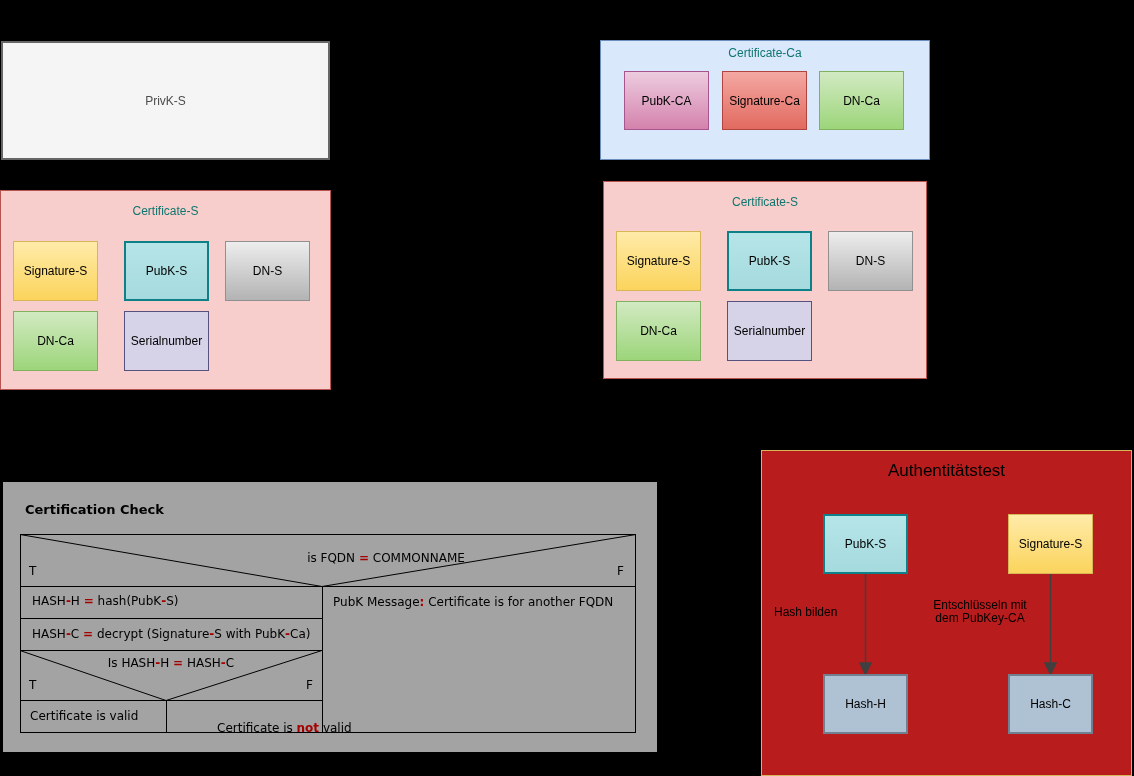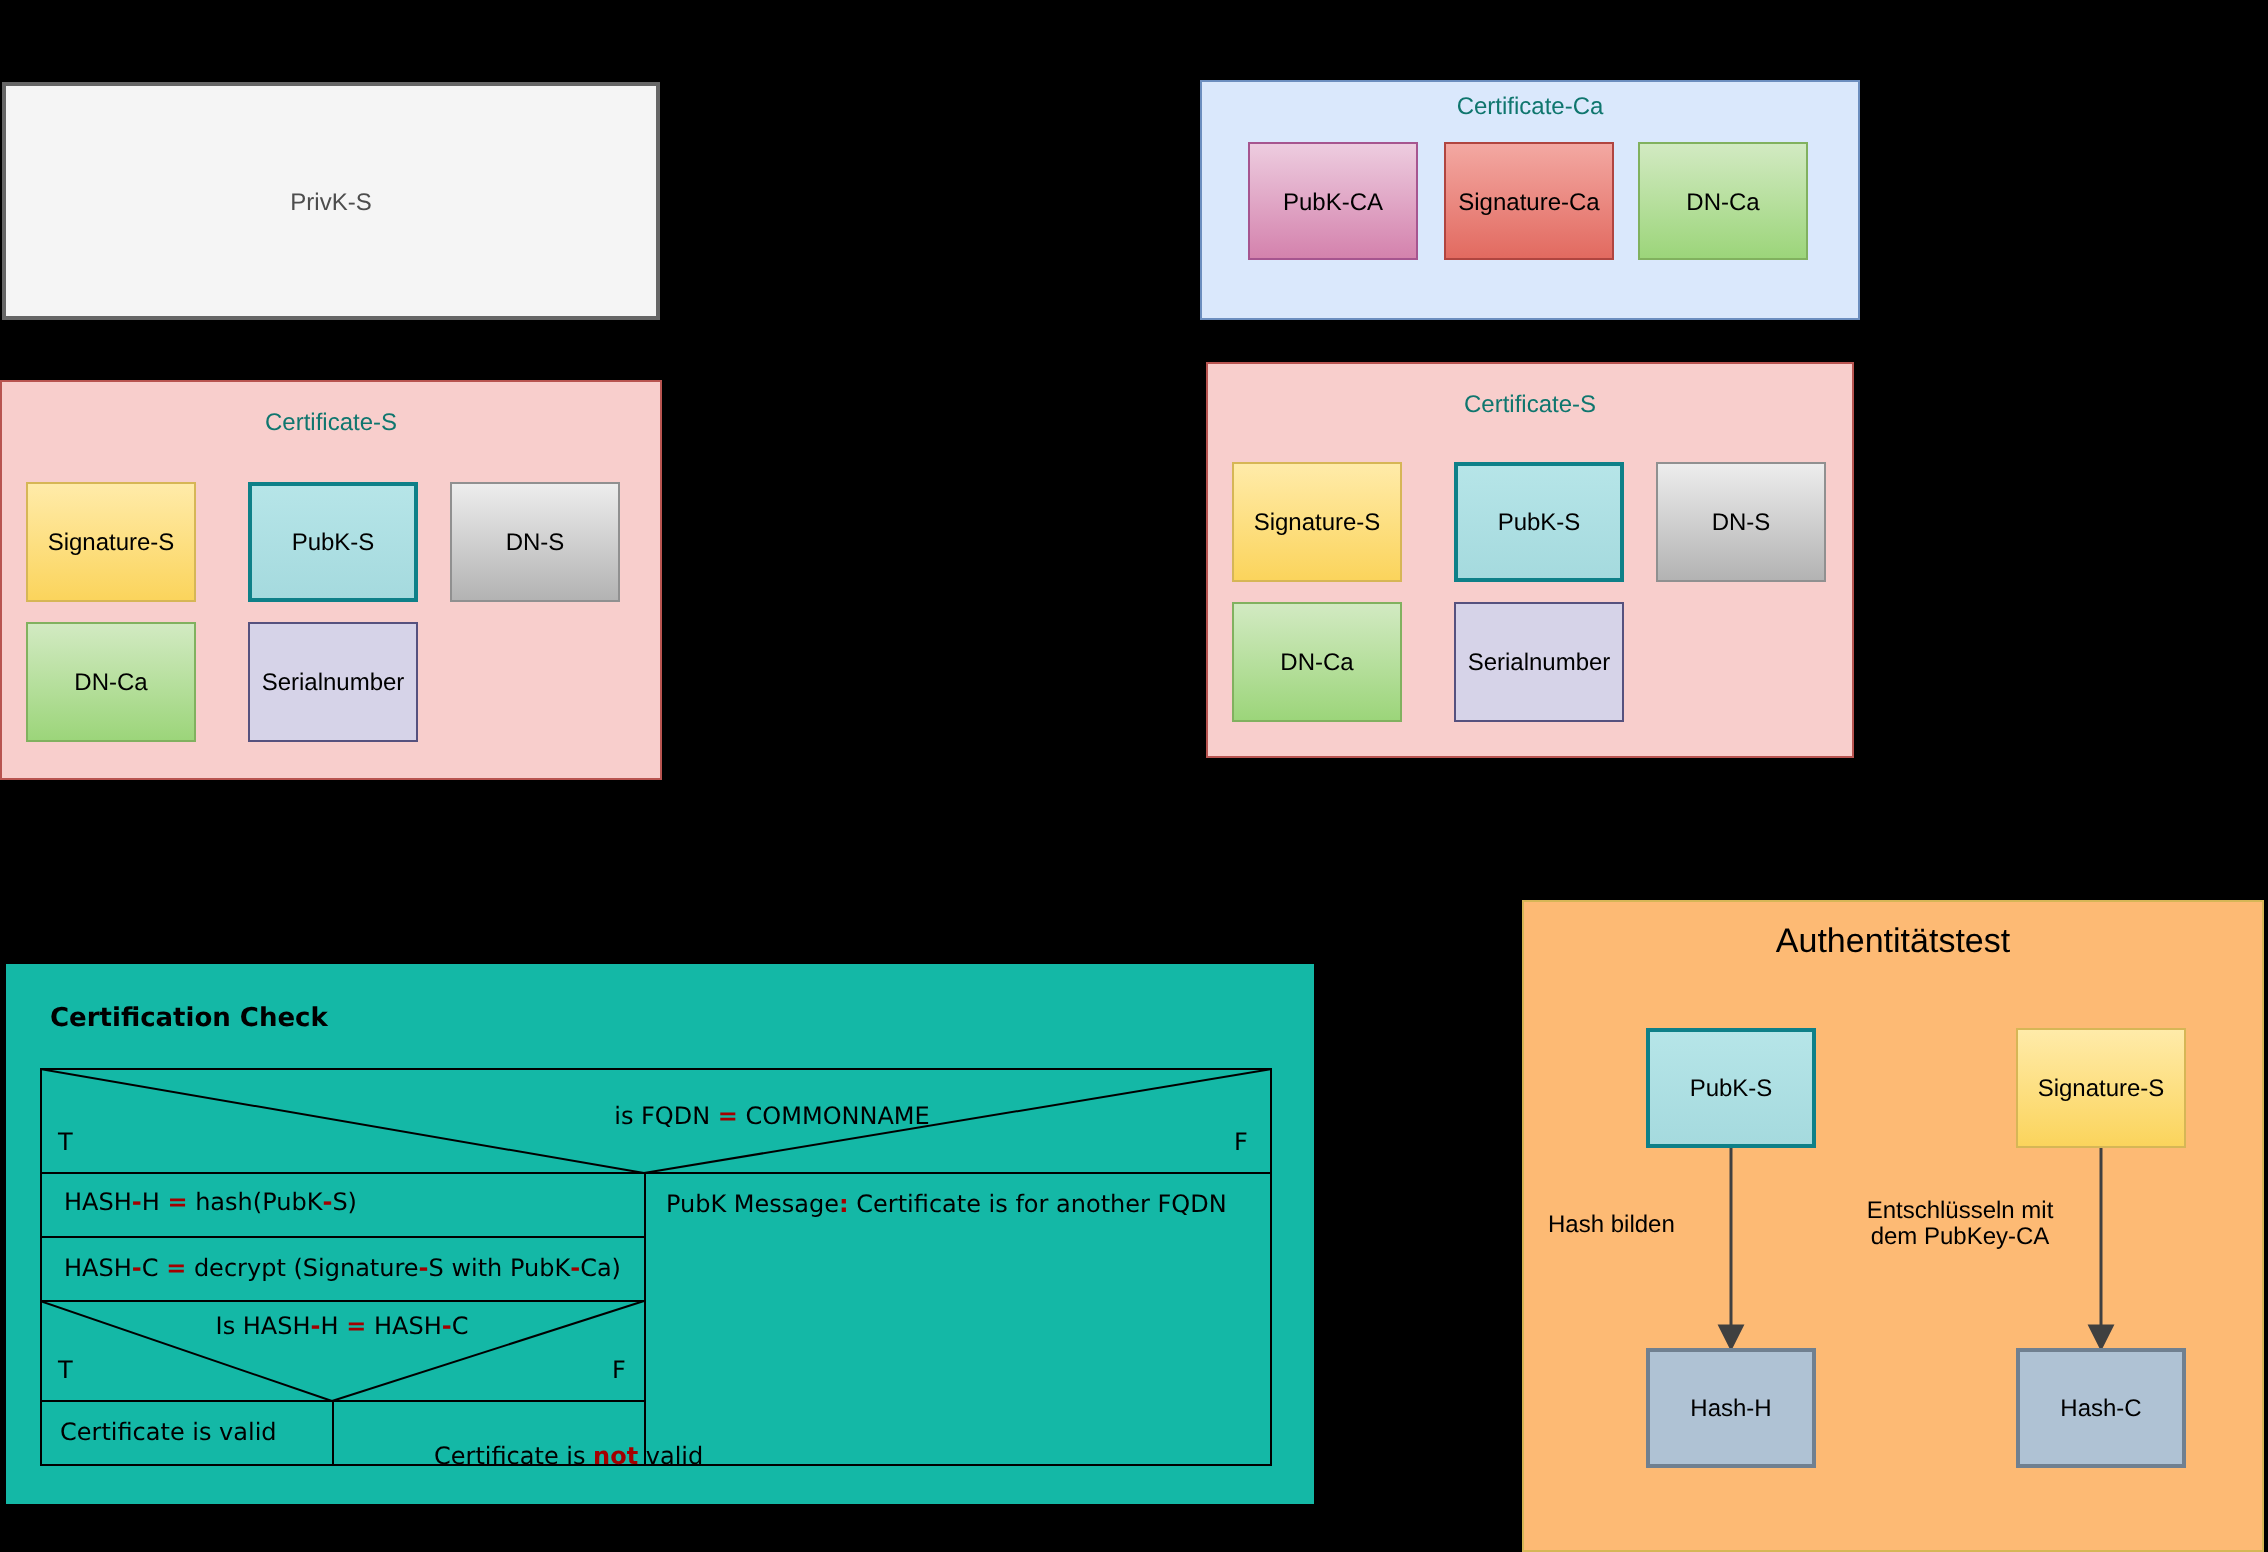--- a/index.html
+++ b/index.html
@@ -18,28 +18,28 @@
   }
   .c-pubkca{background:linear-gradient(180deg,#edccdf,#d482ad);border:1px solid #a6558f;}
   .c-sigca{background:linear-gradient(180deg,#f3a8a2,#e26a60);border:1px solid #b04540;}
   .c-green{background:linear-gradient(180deg,#d2eac2,#9cd57a);border:1px solid #81b15f;}
   .c-yellowg{background:linear-gradient(180deg,#ffeba9,#fbd45c);border:1px solid #d6b656;}
   .c-gray{background:linear-gradient(180deg,#ededed,#b3b3b3);border:1px solid #909090;}
   .c-cyan{background:linear-gradient(180deg,#b6e5e8,#a5dade);border:2px solid #0e8088;}
   .c-lav{background:#d6d3e8;border:1px solid #56517e;}
   .c-hash{background:#afc2d4;border:2px solid #708090;}
   
-  .check-panel{background:#14b8a6;}
+  .check-panel{background:#a3a3a3;}
   .check-title{position:absolute;left:22px;top:20px;font-family:"DejaVu Sans",sans-serif;font-weight:bold;font-size:13px;color:#000;}
   .nassi{position:absolute;left:17px;top:52px;width:616px;height:199px;font-family:"DejaVu Sans",sans-serif;font-size:12px;color:#000;}
   .nassi .txt{position:absolute;white-space:nowrap;}
   .nassi .ctr{text-align:center;white-space:nowrap;}
   .run-red{color:#a40000;font-weight:bold;}
   
-  .auth-panel{background:#fdba74;border:1px solid #d6b656;}
+  .auth-panel{background:#b91c1c;border:1px solid #d6b656;}
   .auth-title{position:absolute;left:0;right:0;top:10px;text-align:center;font-size:17px;color:#000;}
   .arrow-label{position:absolute;font-size:12px;color:#000;line-height:13px;}
   svg{display:block;}
 </style>
 </head>
 <body>
 
 <div class="abs" style="left:1px;top:41px;width:329px;height:119px;background:#f5f5f5;border:2px solid #666666;display:flex;align-items:center;justify-content:center;">
   <span style="font-size:12px;color:#4d4d4d;">PrivK-S</span>
 </div>

